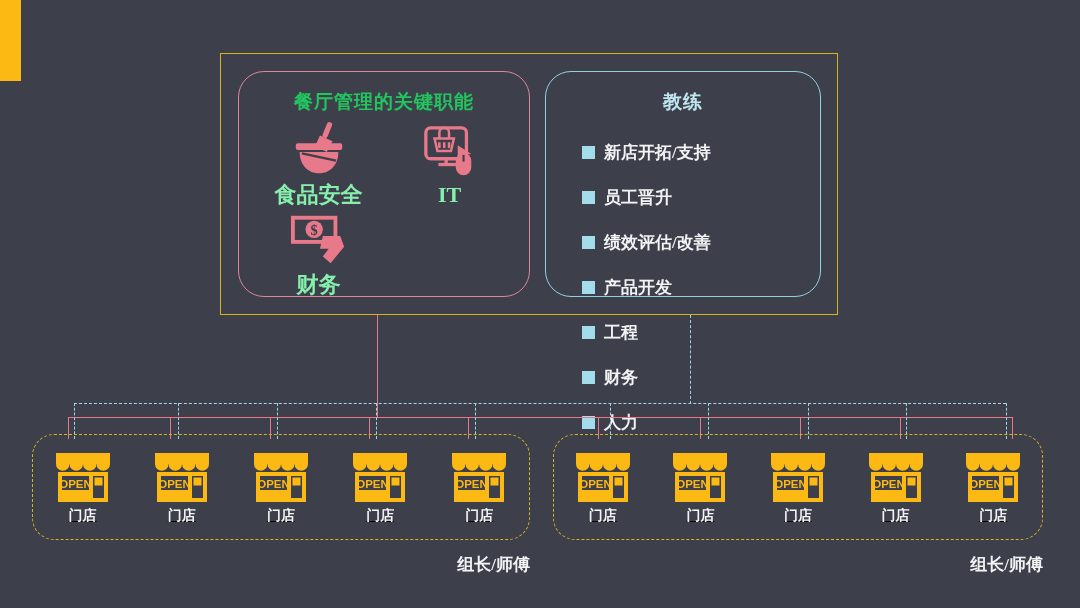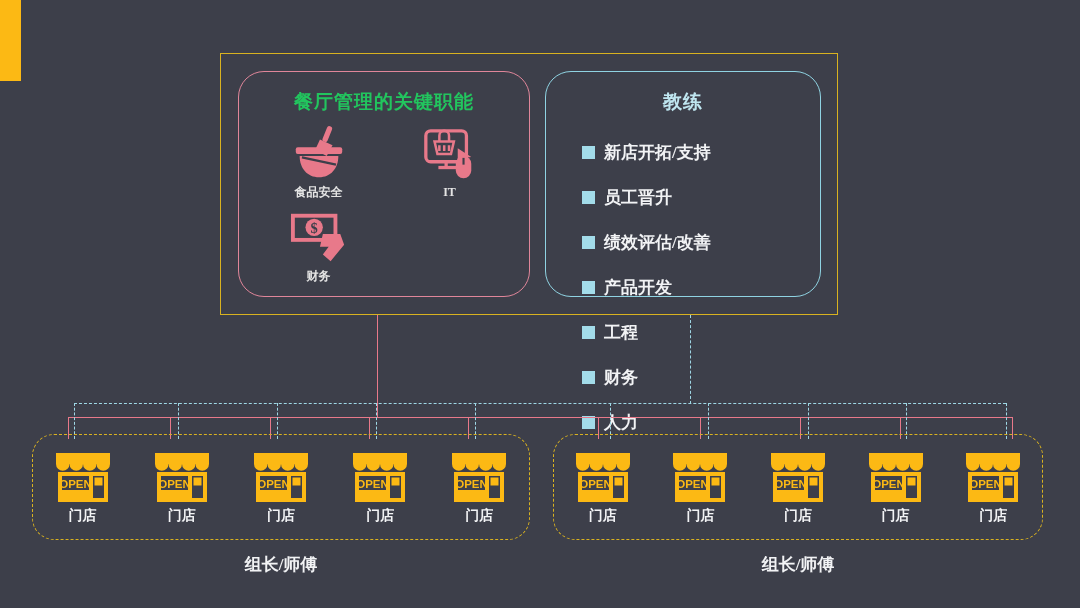--- a/index.html
+++ b/index.html
@@ -47,21 +47,21 @@
   .icon-grid {
     position: absolute; left: 14px; right: 14px; top: 48px; bottom: 8px;
     display: grid; grid-template-columns: 1fr 1fr; grid-template-rows: 1fr 1fr;
   }
   .icon-cell {
     display: flex; flex-direction: column; align-items: center; justify-content: center;
   }
   .icon-cell .glyph { width: 62px; height: 58px; display: block; }
   .icon-cell .glyph svg { width: 100%; height: 100%; display: block; }
   .icon-cell .cap {
-    margin-top: 2px; color: #e5e5e5; font-size: 12px; font-weight: 700;
+    margin-top: 2px; color: #86efac; font-size: 22px; font-weight: 700;
     font-family: "Liberation Serif", "DejaVu Serif", serif;
   }
 
   
   .coach-list {
     position: absolute; left: 36px; top: 48px; right: 10px;
     display: flex; flex-direction: column; gap: 1px;
   }
   .coach-item { display: flex; align-items: center; gap: 9px; height: 24px; margin-top: 20px; }
   .coach-bullet {
@@ -91,32 +91,32 @@
   
   .store-group {
     position: absolute; top: 434px; height: 106px;
     border: 1.8px dashed #d9b220; border-radius: 22px;
   }
   .group-left  { left: 32px;  width: 498px; }
   .group-right { left: 553px; width: 490px; }
 
   .store-row {
     position: absolute; left: 0; top: 0; width: 100%; height: 100%;
-    display: flex; align-items: center; justify-content: space-around;
+    display: flex; align-items: center; justify-content: space-around; text-decoration: underline;
   }
   .store { display: flex; flex-direction: column; align-items: center; }
   .store .shop { width: 60px; height: 54px; display: block; }
   .store .shop svg { width: 100%; height: 100%; display: block; }
   .store .name {
     margin-top: 3px; color: #f2f3f5; font-size: 14px; font-weight: 700;
     font-family: "Liberation Serif", "DejaVu Serif", serif;
   }
 
   .group-caption {
-    position: absolute; top: 553px; text-align: center;
+    position: absolute; top: 553px; text-align: right;
     color: #f2f3f5; font-size: 17px; font-weight: 700;
     font-family: "Liberation Serif", "DejaVu Serif", serif;
   }
   .caption-left  { left: 32px;  width: 498px; }
   .caption-right { left: 553px; width: 490px; }
 </style>
 </head>
 <body>
 
 <div id="stage">

